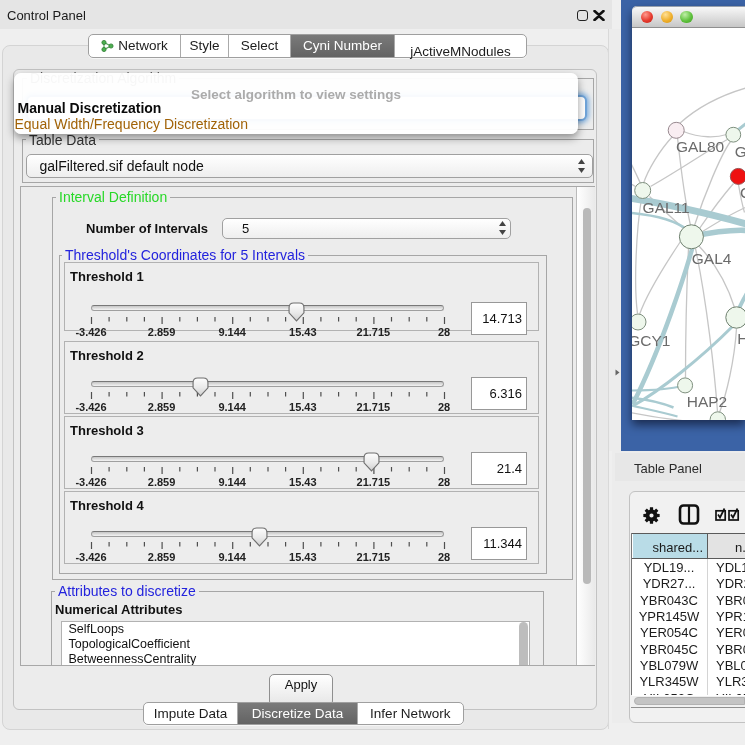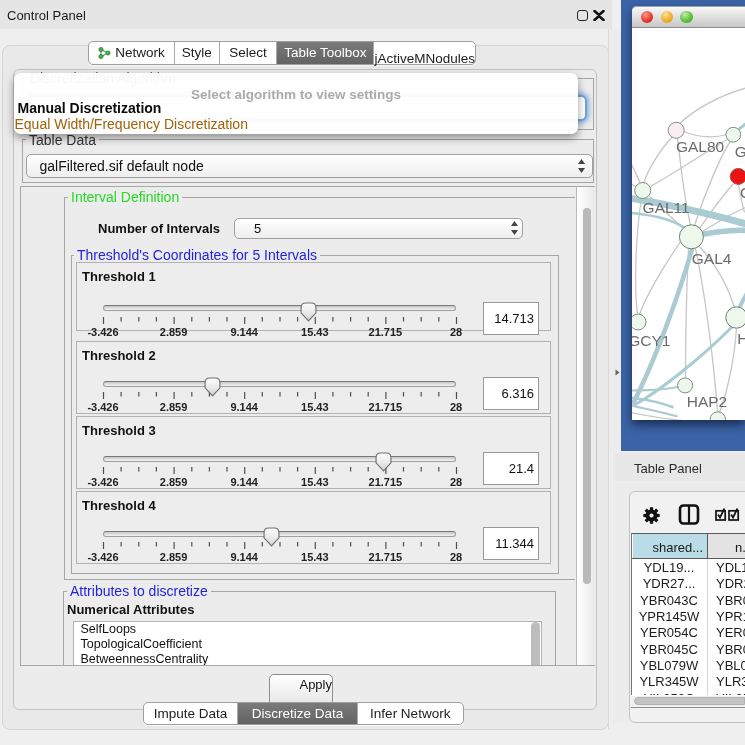--- a/index.html
+++ b/index.html
@@ -61,21 +61,21 @@
         <path d="M4.5 14 L8 9 L1 9 Z" fill="#444"></path>
       </svg>
   </div>
 
   <div class="abs" style="left:20px;top:186px;width:575px;height:480px;border:1px solid #a8a8a8;box-sizing:border-box;background:#ececec;"></div>
 
   <div class="abs" style="left:576px;top:187px;width:18px;height:478px;background:linear-gradient(90deg,#ffffff,#f2f2f2 60%,#e9e9e9);border-left:1px solid #bbb;"></div>
   <div class="abs" style="left:583px;top:208px;width:8px;height:376px;background:#b9b9b9;border-radius:4px;"></div>
 
   <div class="abs" style="left:21px;top:187px;width:554px;height:478px;overflow:hidden;">
-    <div class="abs" style="left:12px;top:0;width:554px;height:478px;">
+    <div class="abs" style="left:0;top:0;width:554px;height:478px;">
 
       <div class="grp" style="left:31px;top:9.5px;width:519px;height:381px;"></div>
       <div class="gtit" style="left:35px;top:3px;color:#27d827;">Interval Definition</div>
 
       <div class="abs" style="left:65px;top:34px;font-size:13px;font-weight:bold;color:#111;">Number of Intervals</div>
       <div class="combo" style="left:201px;top:30.5px;width:287px;height:19px;">
         <span class="tx" style="left:19px;">5</span>
         <svg class="updn" style="left:275px;" viewBox="0 0 9 14">
             <path d="M4.5 0 L8 5 L1 5 Z" fill="#444"></path>
             <path d="M4.5 14 L8 9 L1 9 Z" fill="#444"></path>
@@ -247,40 +247,40 @@
       <div class="abs" style="left:34px;top:414.5px;font-size:13px;font-weight:bold;color:#111;">Numerical Attributes</div>
       <div class="abs" style="left:39.5px;top:433.5px;width:469px;height:60px;background:#fff;border:1px solid #b2b2b2;box-sizing:border-box;">
         <div class="litem">SelfLoops</div>
         <div class="litem">TopologicalCoefficient</div>
         <div class="litem">BetweennessCentrality</div>
       </div>
       <div class="abs" style="left:497.5px;top:434.5px;width:9.5px;height:58px;background:#bdbdbd;border-radius:5px;"></div>
     </div>
   </div>
 
-  <div class="abs" style="left:269px;top:674px;width:64px;height:32px;background:linear-gradient(#ffffff,#e6e6e6);border:1px solid #8f8f8f;border-radius:5px;box-sizing:border-box;text-align:right;font-size:13px;color:#111;line-height:20px;">Apply</div>
+  <div class="abs" style="left:269px;top:674px;width:64px;height:32px;background:linear-gradient(#ffffff,#e6e6e6);border:1px solid #8f8f8f;border-radius:5px;box-sizing:border-box;text-align:center;font-size:13px;color:#111;line-height:20px;">Apply</div>
 
   <div class="seg" style="left:143px;top:701.5px;width:320.5px;height:23.5px;box-sizing:border-box;">
     <div class="it" style="width:93px;">Impute Data</div>
     <div class="it sel" style="width:119px;">Discretize Data</div>
     <div class="it" style="flex:1;">Infer Network</div>
   </div>
 
-  <div class="seg" style="left:88px;top:41px;width:388px;height:23.5px;box-sizing:border-box;">
+  <div class="seg" style="left:88px;top:34px;width:439px;height:23.5px;box-sizing:border-box;">
     <div class="it" style="width:91px;">
       <svg width="13" height="14" viewBox="0 0 13 14" style="margin-right:4px;">
           <path d="M3 3.5 L10 7 L3 10.5 L3 3.5" stroke="#57a05c" stroke-width="1.2" fill="none"></path>
           <circle cx="3" cy="3.5" r="2.1" fill="#4caf50" stroke="#2e7d32" stroke-width="0.8"></circle>
           <circle cx="3" cy="10.5" r="2.1" fill="#4caf50" stroke="#2e7d32" stroke-width="0.8"></circle>
           <circle cx="10" cy="7" r="2.1" fill="#4caf50" stroke="#2e7d32" stroke-width="0.8"></circle>
         </svg>
       Network</div>
     <div class="it" style="width:47px;">Style</div>
     <div class="it" style="width:61px;">Select</div>
-    <div class="it sel" style="width:103px;">Table Toolbox</div>
+    <div class="it sel" style="width:103px;">Cyni Number</div>
     <div class="it" style="flex:1;margin-top:12px;">jActiveMNodules</div>
   </div>
 
   <div class="abs" style="left:14px;top:73px;width:564px;height:61px;background:rgba(255,255,255,.95);border-radius:7px;box-shadow:0 4px 9px rgba(0,0,0,.4);">
     <div class="abs" style="left:0;top:14px;width:564px;text-align:center;font-size:13.5px;font-weight:bold;color:#ababab;">Select algorithm to view settings</div>
     <div class="abs" style="left:3.5px;top:27px;font-size:14px;font-weight:bold;color:#0a0a0a;">Manual Discretization</div>
     <div class="abs" style="left:0.5px;top:42.5px;font-size:14px;color:#a16207;">Equal Width/Frequency Discretization</div>
   </div>
 
   <div class="abs" style="left:608px;top:29px;width:1px;height:700px;background:#d9d9d9;"></div>

